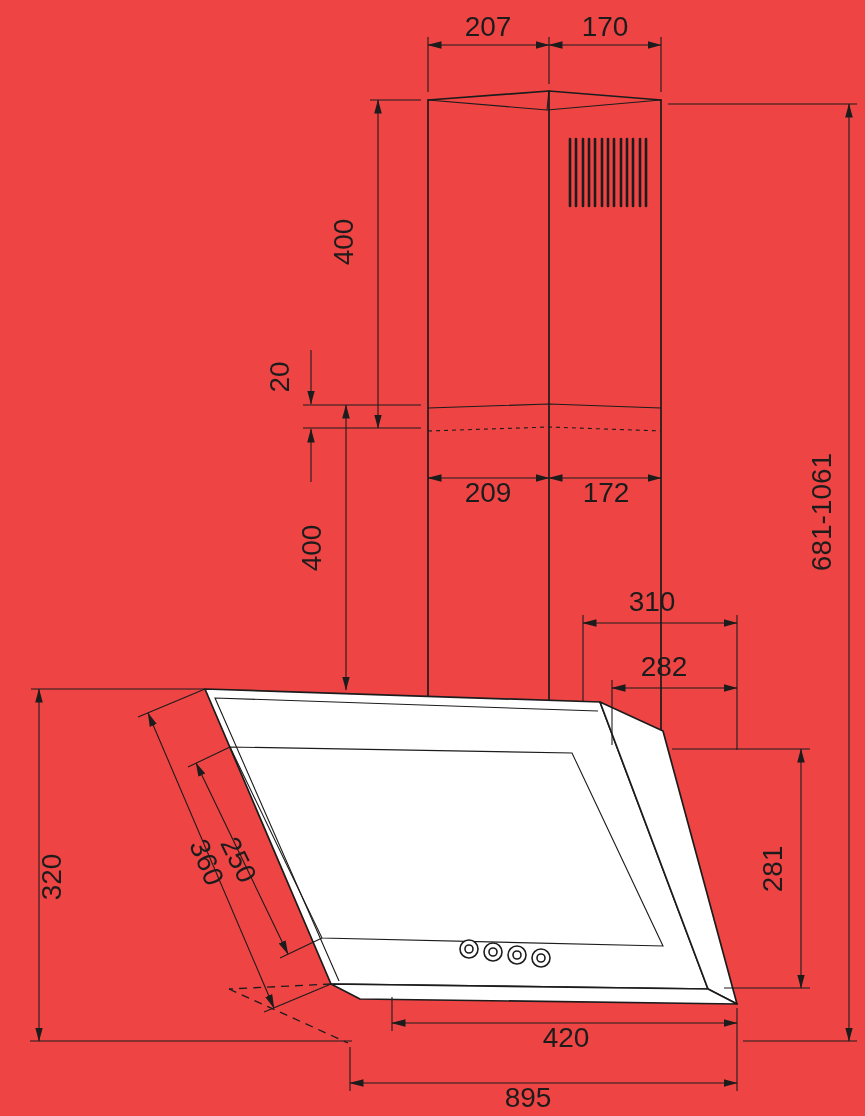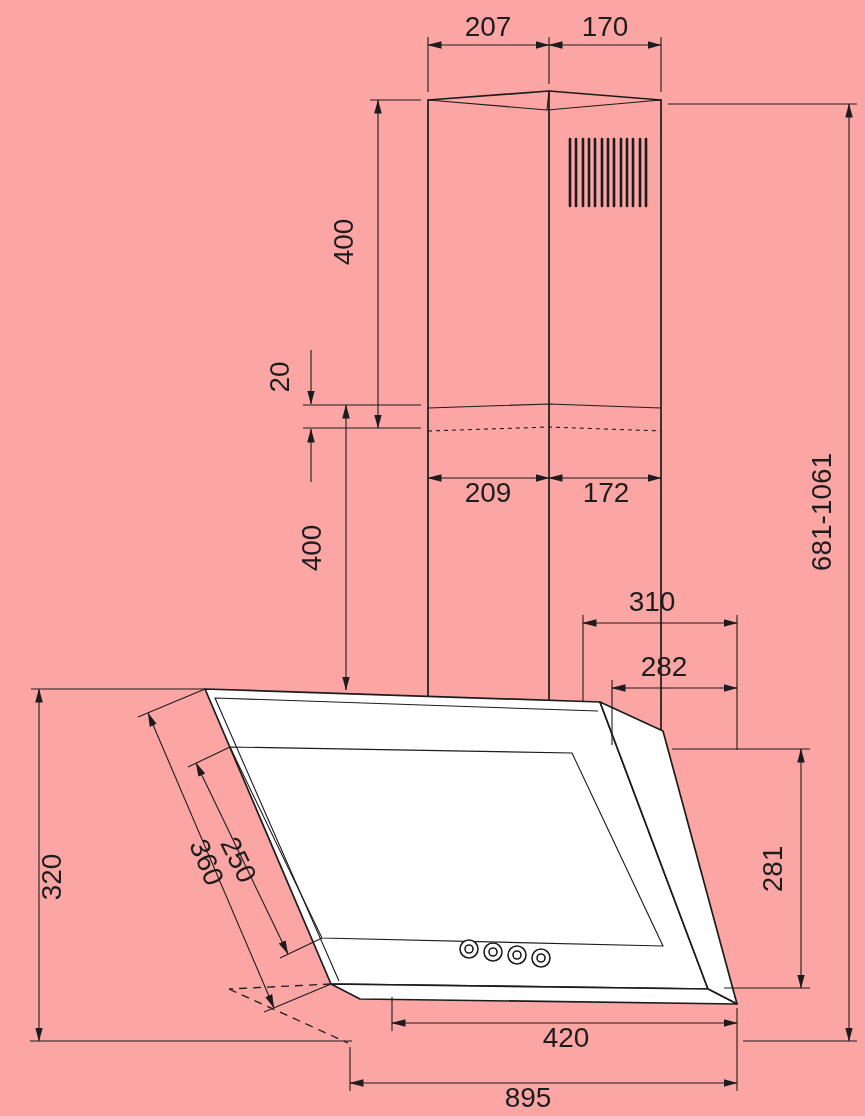--- a/index.html
+++ b/index.html
@@ -1,16 +1,16 @@
 <!DOCTYPE html>
 <html><head>
 <meta charset="utf-8">
 <style>
   html,body{margin:0;padding:0;background:#ffffff;}
-  .canvas{width:865px;height:1116px;background:#fca5a5;}
+  .canvas{width:865px;height:1116px;background:#ef4444;}
   svg{display:block;}
   .obj{fill:none;stroke:#1c1c1c;stroke-width:1.7;stroke-linejoin:round;stroke-linecap:round;}
   .objfill{fill:#ffffff;stroke:#1c1c1c;stroke-width:1.7;stroke-linejoin:round;}
   .thin{fill:none;stroke:#1c1c1c;stroke-width:1.1;}
   .joint-dashed{fill:none;stroke:#1c1c1c;stroke-width:1.1;stroke-dasharray:4 4;}
   .hidden-line{fill:none;stroke:#1c1c1c;stroke-width:1.3;stroke-dasharray:8 6;}
   .slat{stroke:#1c1c1c;stroke-width:2.6;stroke-linecap:round;}
   .dim{fill:none;stroke:#1c1c1c;stroke-width:1.1;}
   .ext{fill:none;stroke:#1c1c1c;stroke-width:1.1;}
   .knob{fill:#ffffff;stroke:#1c1c1c;stroke-width:1.6;}

